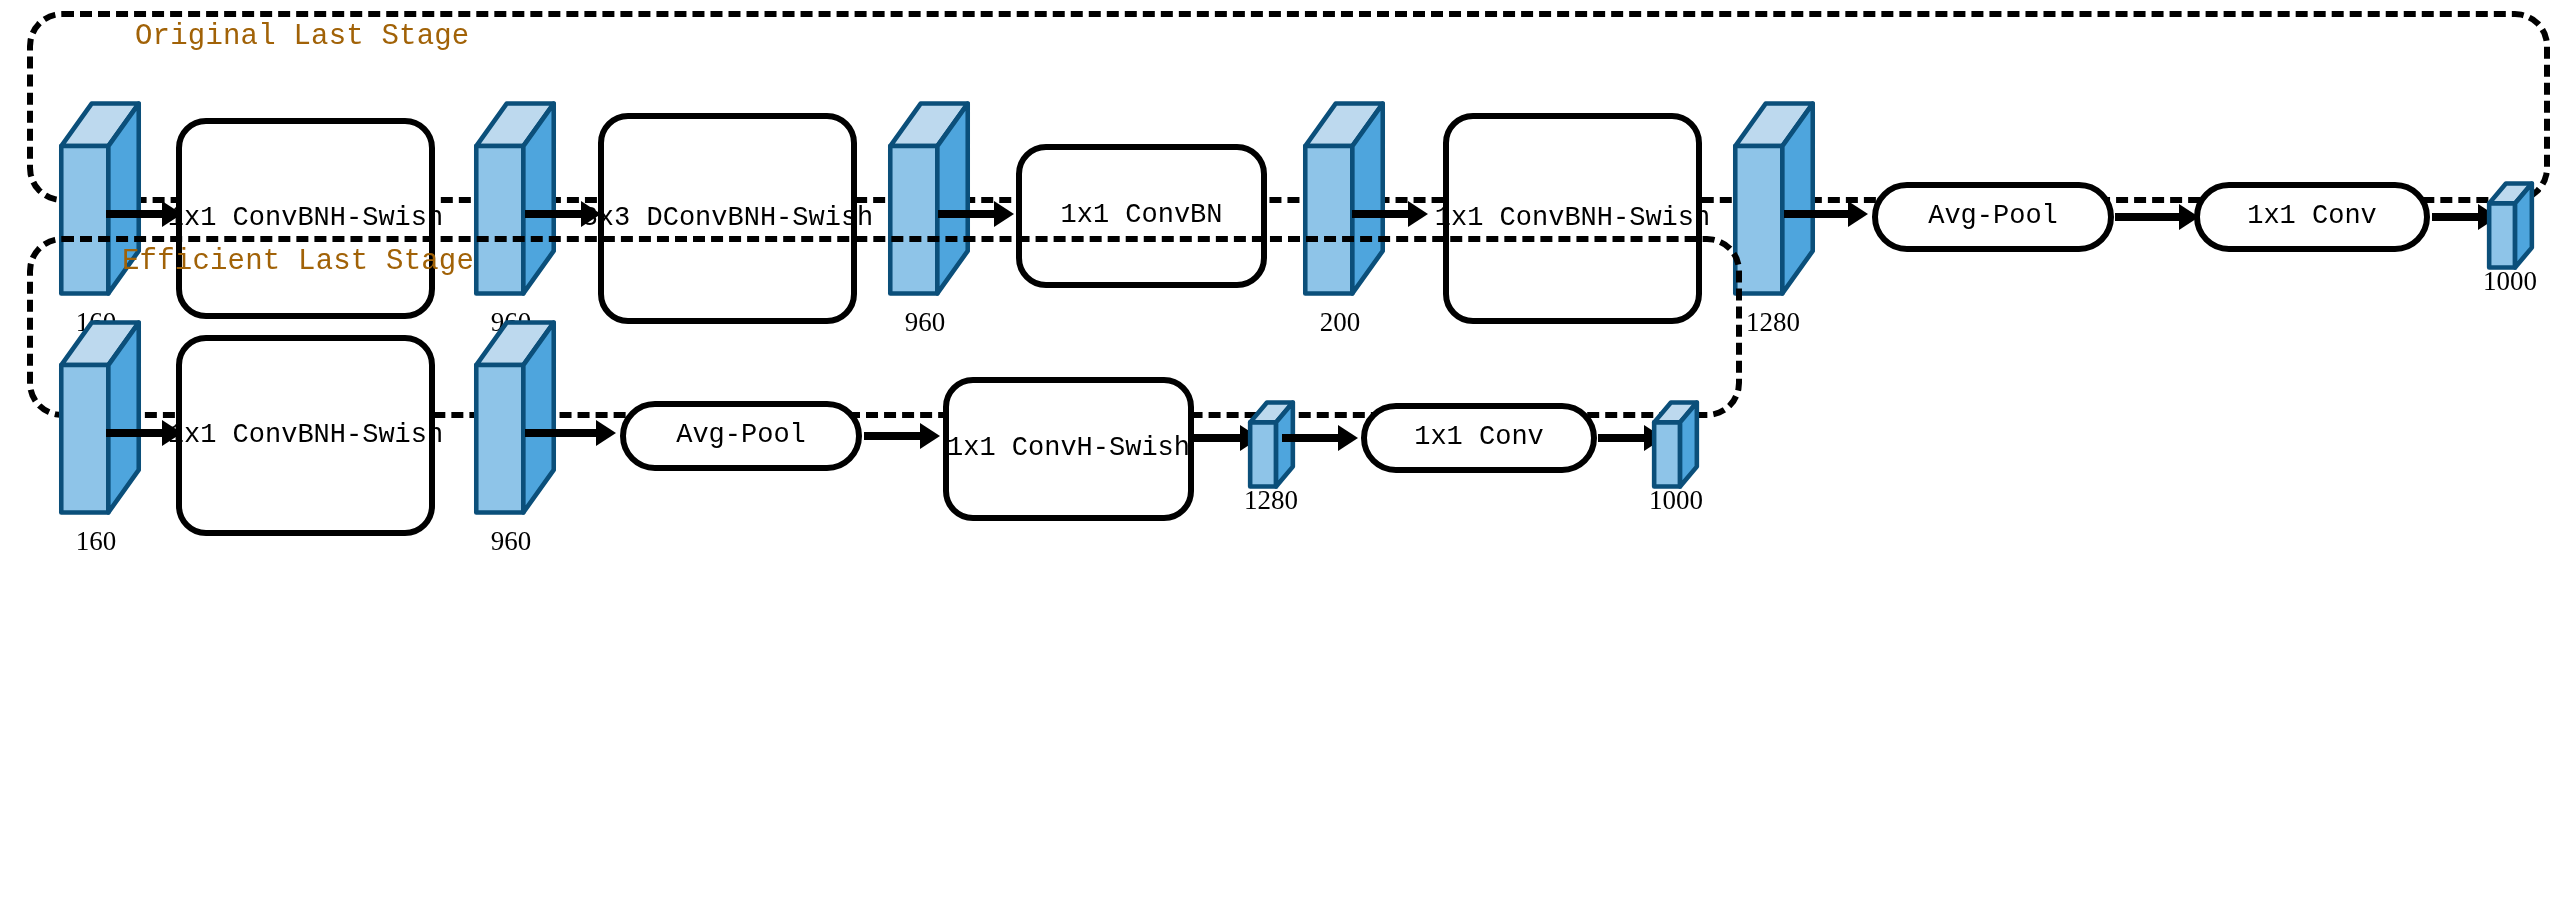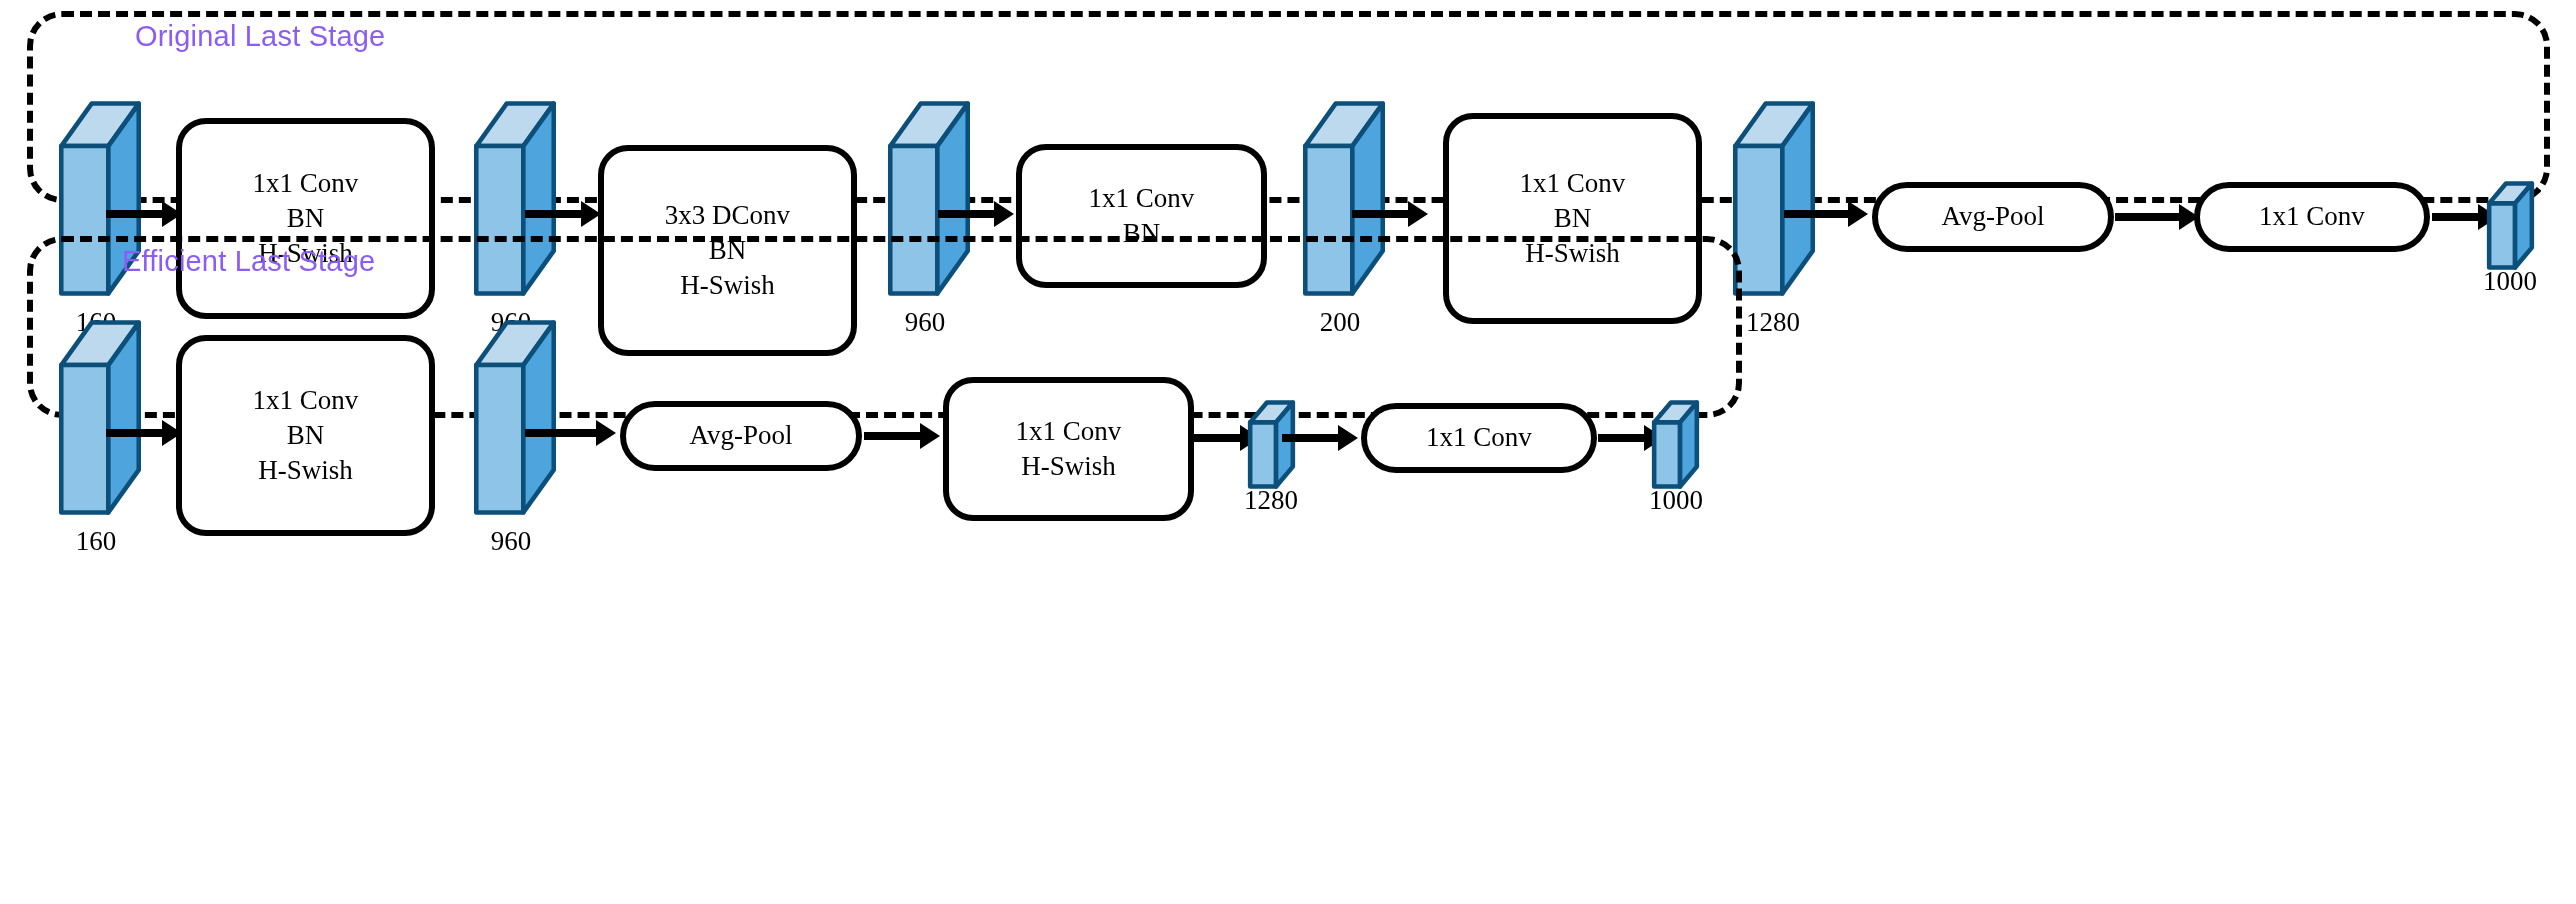--- a/index.html
+++ b/index.html
@@ -15,43 +15,43 @@
     border:6.8px dashed #000000;
     border-radius:35px;
     box-sizing:border-box;
     background:transparent;
   }
   #group-original{ left:27px;  top:10.6px;  width:2523px; height:192px; }
   #group-efficient{ left:27px; top:236px; width:1715px; height:182px; }
 
   .group-title{
     position:absolute;
-    color:#8b5cf6;
+    color:#a16207;
     font-size:29px;
     font-weight:400;
     letter-spacing:0.2px;
     white-space:nowrap;
-    font-family:Liberation Sans, sans-serif;
+    font-family:Liberation Mono, monospace;
   }
 
   
   .pbox{
     position:absolute;
     box-sizing:border-box;
     border:6.8px solid #000000;
     background:#ffffff;
     display:flex;
-    flex-direction:column;
+    flex-direction:row;
     align-items:center;
     justify-content:center;
     text-align:center;
     color:#000000;
     font-size:27px;
     line-height:1.30;
-    font-family:Liberation Serif, serif;
+    font-family:Liberation Mono, monospace;
     white-space:nowrap;
   }
   .pbox .ln{display:block;}
 
   
   .slab{position:absolute;}
   .slab svg{display:block;overflow:visible;}
 
   .slab-label{
     position:absolute;
@@ -113,21 +113,21 @@
       <polygon points="66,62 106,6 106,200 66,256" fill="#4ea5dd" stroke="#0b4f7a" stroke-width="6" stroke-linejoin="round"></polygon>
     </svg>
   </div>
   <div class="slab-label" style="left:469px;top:307px;width:84px;">960</div>
 
   <div class="arrow" style="left:525px;top:214px;width:76px;">
     <div class="shaft" style="width:58px;"></div>
       <div class="head" style="left:56px;"></div>
   </div>
 
-  <div class="pbox" style="left:598px;top:113px;width:259px;height:211px;border-radius:30px;margin-top:32px;">
+  <div class="pbox" style="left:598px;top:113px;width:259px;height:211px;border-radius:30px;">
     <span class="ln">3x3 DConv</span>
     <span class="ln">BN</span>
     <span class="ln">H-Swish</span>
   </div>
 
   <div class="slab" style="left:887px;top:99px;">
     <svg width="84" height="199" viewBox="0 0 110 262">
       <polygon points="4,62 44,6 106,6 66,62" fill="#bdd9ee" stroke="#0b4f7a" stroke-width="6" stroke-linejoin="round"></polygon>
       <polygon points="4,62 66,62 66,256 4,256" fill="#8ec4e8" stroke="#0b4f7a" stroke-width="6" stroke-linejoin="round"></polygon>
       <polygon points="66,62 106,6 106,200 66,256" fill="#4ea5dd" stroke="#0b4f7a" stroke-width="6" stroke-linejoin="round"></polygon>

